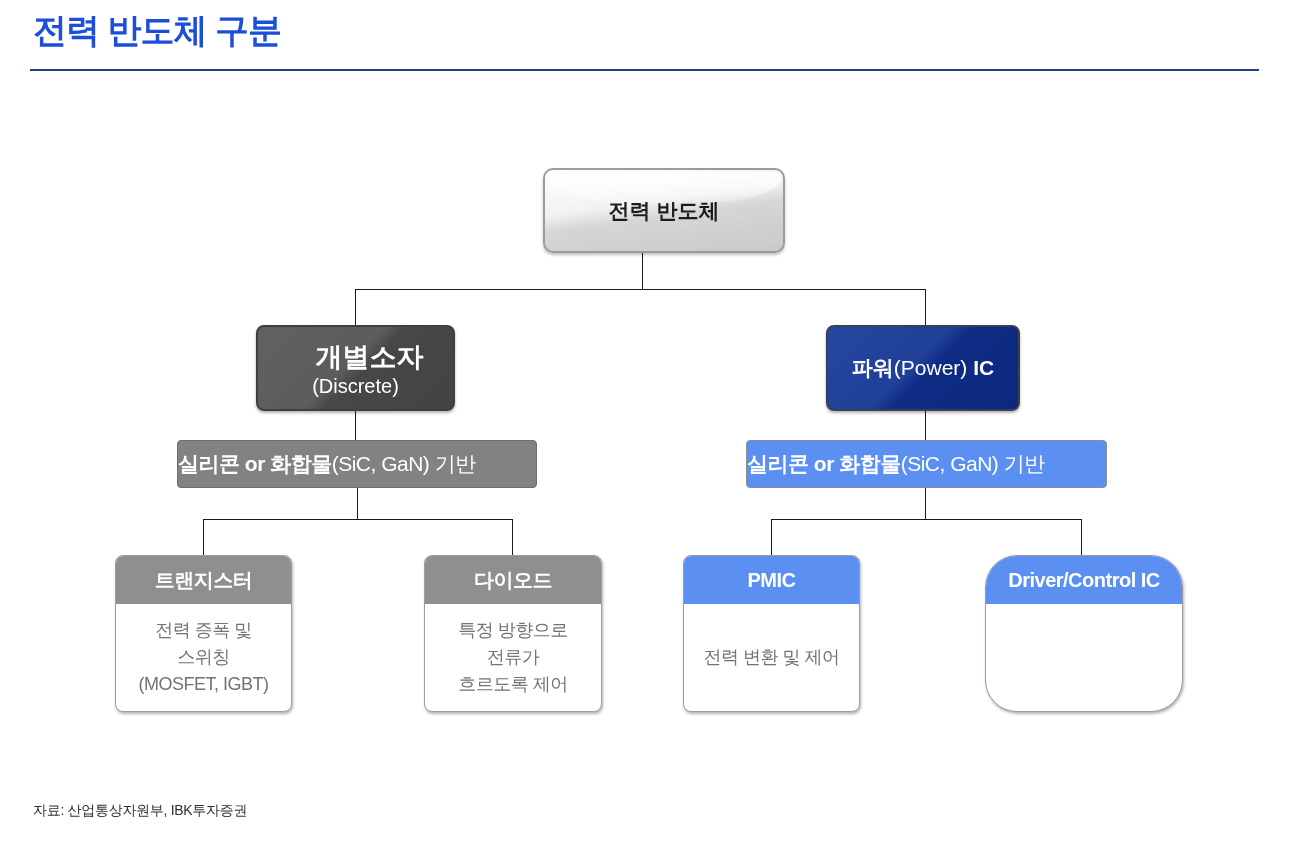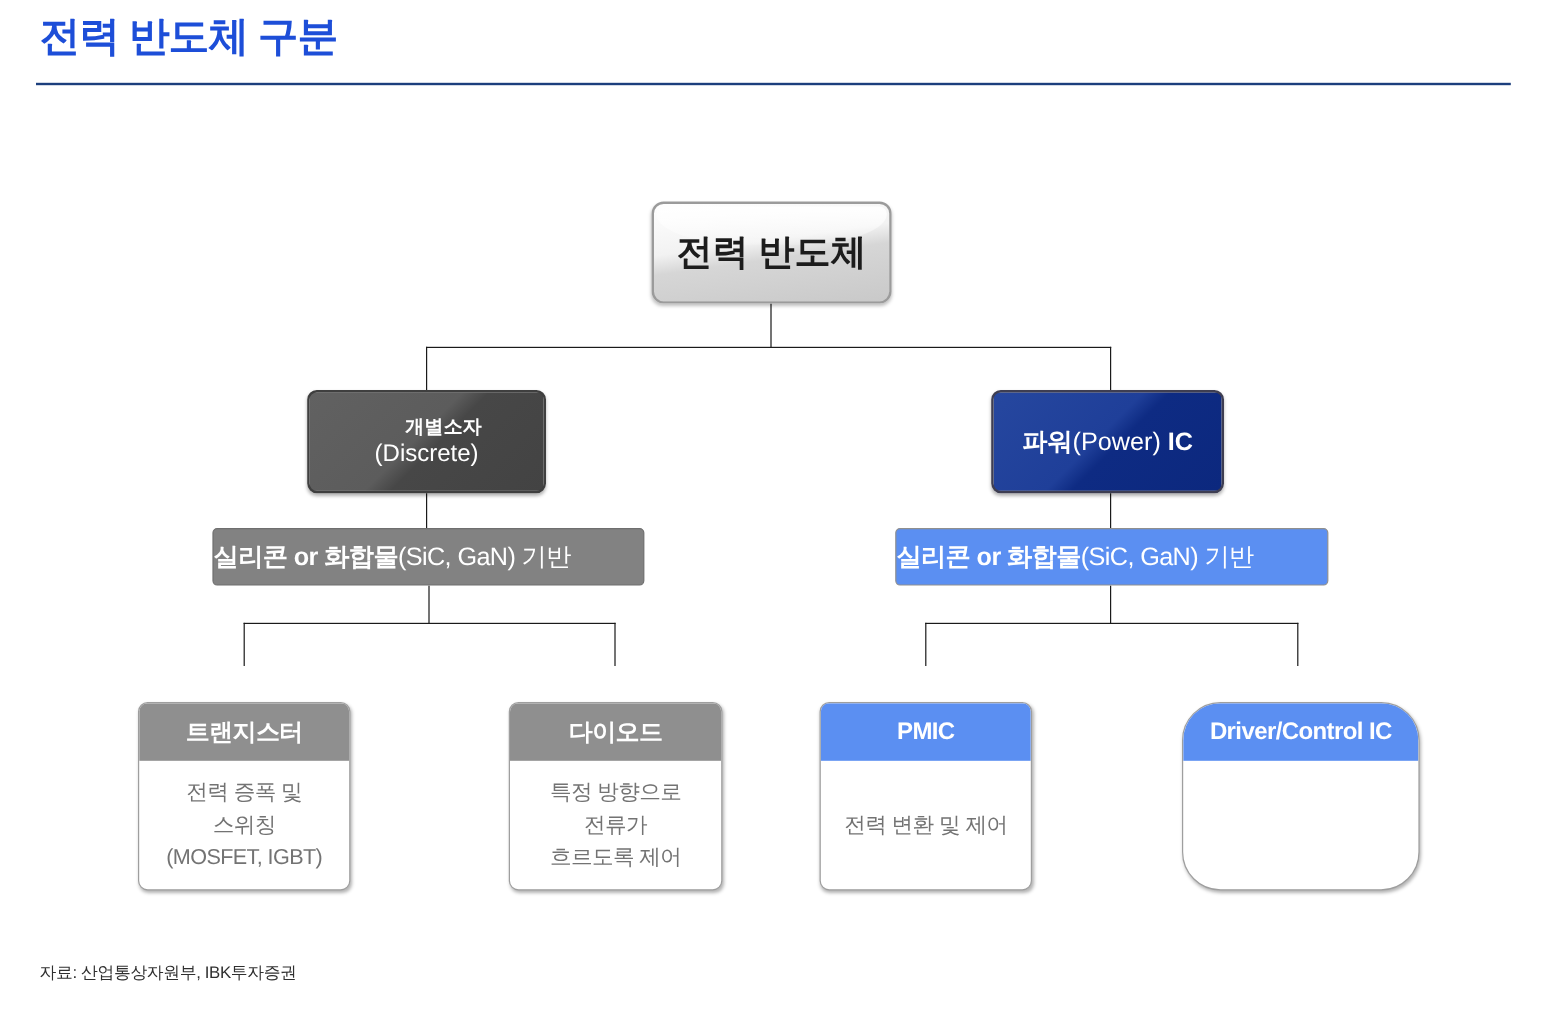--- a/index.html
+++ b/index.html
@@ -8,48 +8,48 @@
 
   .page-title{position:absolute;left:33px;top:8px;font-size:34px;font-weight:bold;
     color:#1d4ed8;letter-spacing:-1px;margin:0;}
   .title-rule{position:absolute;left:30px;top:69px;width:1229px;height:2px;background:#1c3f7d;}
 
   .line{position:absolute;background:#1a1a1a;}
 
   .node{position:absolute;display:flex;flex-direction:column;align-items:center;
     justify-content:center;text-align:center;box-sizing:border-box;}
 
-  .root-node{left:543px;top:168px;width:200px;height:85px;border:2px solid #9b9b9b;
+  .root-node{left:543px;top:168px;width:242px;height:85px;border:2px solid #9b9b9b;
     border-radius:10px;background:linear-gradient(172deg,#ffffff 0%,#f2f2f2 40%,#d6d6d6 55%,#c9c9c9 100%);
-    box-shadow:0 2px 3px rgba(0,0,0,0.25);color:#1c1c1c;font-size:30px;font-weight:bold;}
+    box-shadow:0 2px 3px rgba(0,0,0,0.25);color:#1c1c1c;font-size:21px;font-weight:bold;}
   .root-node::before{content:"";position:absolute;left:2px;top:2px;right:2px;height:40%;
     border-radius:8px 8px 50% 50%/8px 8px 100% 100%;
     background:linear-gradient(180deg,rgba(255,255,255,0.95),rgba(255,255,255,0.15));}
   .root-node span{position:relative;}
 
   .dark-node{left:256px;top:325px;width:199px;height:86px;border:2px solid #3f3f3f;border-radius:8px;
     background:linear-gradient(135deg,#616161 0%,#5c5c5c 46%,#474747 54%,#434343 100%);
     color:#ffffff;box-shadow:0 2px 3px rgba(0,0,0,0.3);}
-  .dark-node .l1{font-size:16px;font-weight:bold;margin-left:28px;}
+  .dark-node .l1{font-size:27px;font-weight:bold;margin-left:28px;}
   .dark-node .l2{font-size:20px;font-weight:normal;}
 
   .navy-node{left:826px;top:325px;width:194px;height:86px;border:2px solid #3e3e52;border-radius:8px;
     background:linear-gradient(135deg,#26479f 0%,#1f3f99 46%,#0e2b83 54%,#0c287e 100%);
     color:#ffffff;font-size:21px;box-shadow:0 2px 3px rgba(0,0,0,0.3);align-items:center;}
 
   .b{font-weight:bold;}
   .r{font-weight:normal;}
 
   .bar{position:absolute;top:440px;height:48px;box-sizing:border-box;border-radius:4px;
     display:flex;align-items:center;justify-content:flex-start;color:#ffffff;font-size:21px;
     letter-spacing:-0.5px;}
   .bar-gray{left:177px;width:360px;background:#828282;border:1px solid #6f6f6f;}
   .bar-blue{left:746px;width:361px;background:#5b8ff2;border:1px solid #8f8f8f;}
 
-  .leaf{position:absolute;top:585px;height:157px;box-sizing:border-box;background:#ffffff;
+  .leaf{position:absolute;top:555px;height:157px;box-sizing:border-box;background:#ffffff;
     border:1px solid #9e9e9e;border-radius:8px;box-shadow:1px 2px 3px rgba(0,0,0,0.3);
     display:flex;flex-direction:column;overflow:hidden;}
   .leaf-header{height:48px;flex:0 0 48px;display:flex;align-items:center;justify-content:center;
     color:#ffffff;font-size:20px;font-weight:bold;letter-spacing:-0.5px;}
   .leaf-header.gray{background:#8f8f8f;}
   .leaf-header.blue{background:#5b8ff2;}
   .leaf-body{flex:1;display:flex;align-items:center;justify-content:center;text-align:center;
     font-size:18px;line-height:1.5;color:#737373;white-space:pre-line;letter-spacing:-0.5px;
     padding:4px 2px;}
 

